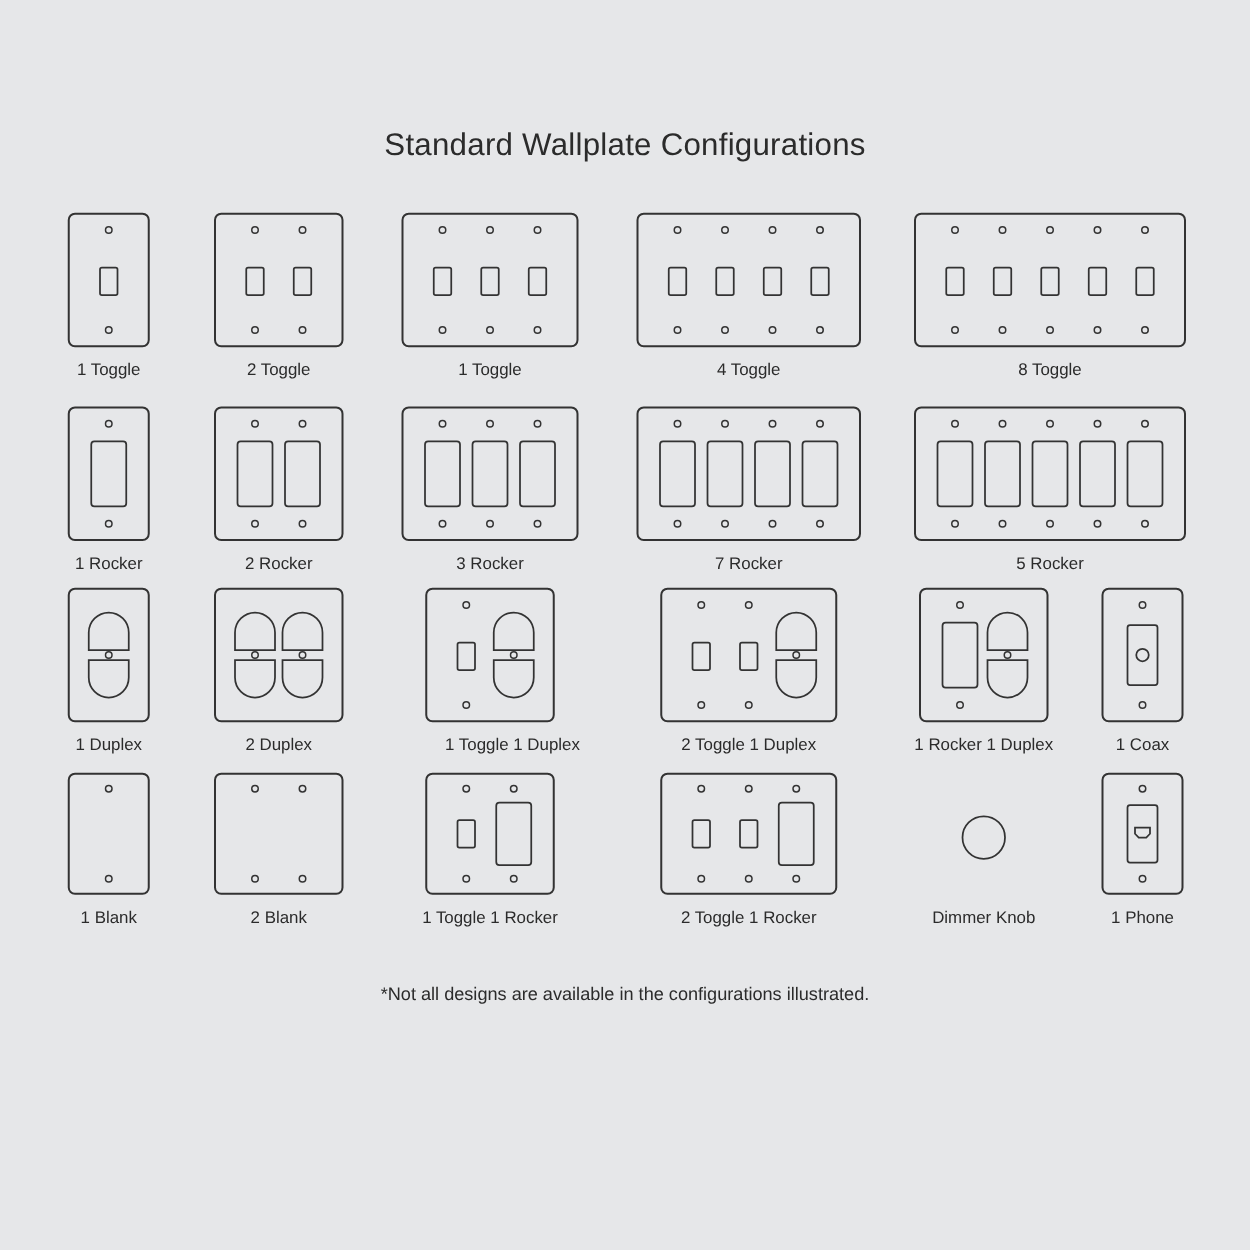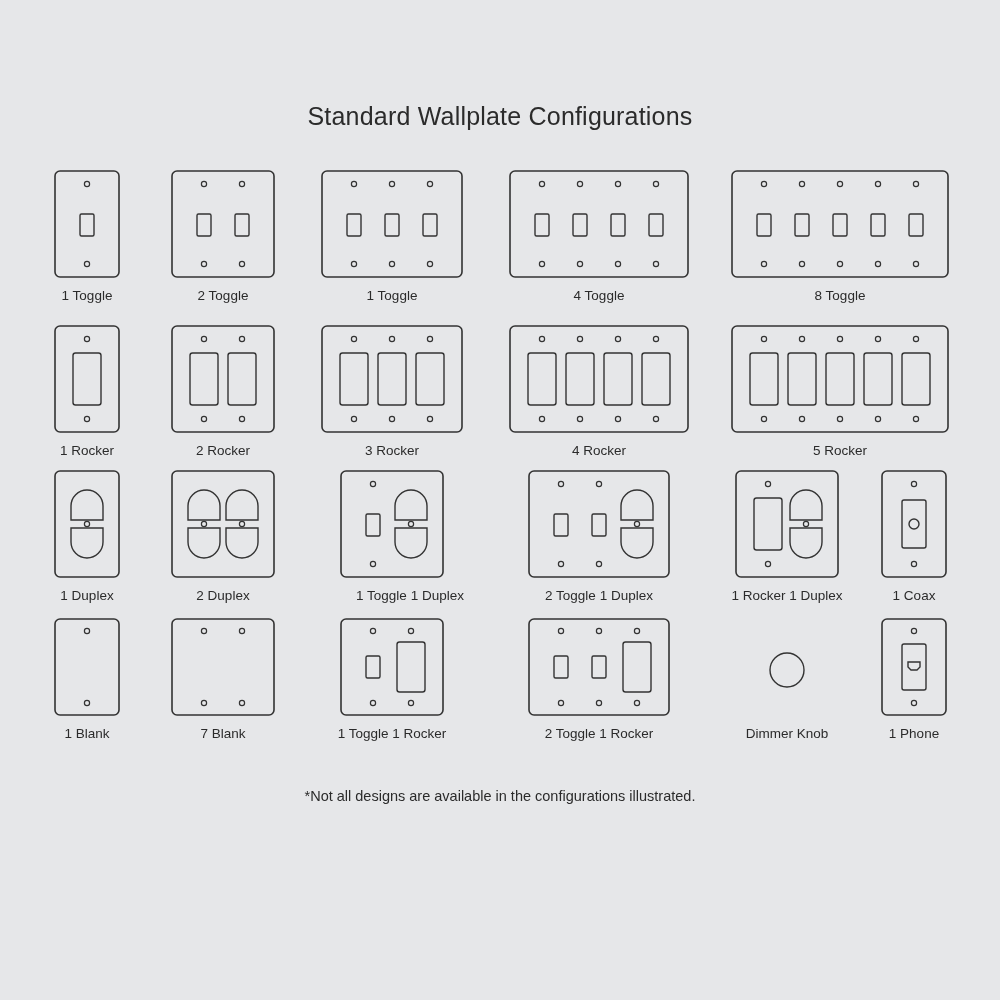--- a/index.html
+++ b/index.html
@@ -226,21 +226,21 @@
         <circle class="pl-screw" cx="33" cy="94" r="2.6"></circle>
         <circle class="pl-screw" cx="71" cy="94" r="2.6"></circle>
         <circle class="pl-screw" cx="109" cy="94" r="2.6"></circle>
         <circle class="pl-screw" cx="147" cy="94" r="2.6"></circle>
         <rect class="pl-shape" x="19" y="28" width="28" height="52" rx="2.5"></rect>
         <rect class="pl-shape" x="57" y="28" width="28" height="52" rx="2.5"></rect>
         <rect class="pl-shape" x="95" y="28" width="28" height="52" rx="2.5"></rect>
         <rect class="pl-shape" x="133" y="28" width="28" height="52" rx="2.5"></rect>
       </svg>
     </div>
-    <div class="caption" style="top:118px;">4 Rocker</div>
+    <div class="caption" style="top:118px;">7 Rocker</div>
   </div>
 
   <div class="cell" style="left:730px; top:325px; width:220px;">
     <div class="plate-wrap">
       <svg width="218" height="108" viewBox="0 0 218 108">
         <rect class="pl-body" x="1" y="1" width="216" height="106" rx="5"></rect>
         <circle class="pl-screw" cx="33" cy="14" r="2.6"></circle>
         <circle class="pl-screw" cx="71" cy="14" r="2.6"></circle>
         <circle class="pl-screw" cx="109" cy="14" r="2.6"></circle>
         <circle class="pl-screw" cx="147" cy="14" r="2.6"></circle>
@@ -362,21 +362,21 @@
   <div class="cell" style="left:136px; top:618px; width:174px;">
     <div class="plate-wrap">
       <svg width="104" height="98" viewBox="0 0 104 98">
         <rect class="pl-body" x="1" y="1" width="102" height="96" rx="5"></rect>
         <circle class="pl-screw" cx="33" cy="13" r="2.6"></circle>
         <circle class="pl-screw" cx="71" cy="13" r="2.6"></circle>
         <circle class="pl-screw" cx="33" cy="85" r="2.6"></circle>
         <circle class="pl-screw" cx="71" cy="85" r="2.6"></circle>
       </svg>
     </div>
-    <div class="caption" style="top:108px;">7 Blank</div>
+    <div class="caption" style="top:108px;">2 Blank</div>
   </div>
 
   <div class="cell" style="left:305px; top:618px; width:174px;">
     <div class="plate-wrap">
       <svg width="104" height="98" viewBox="0 0 104 98">
         <rect class="pl-body" x="1" y="1" width="102" height="96" rx="5"></rect>
         <circle class="pl-screw" cx="33" cy="13" r="2.6"></circle>
         <circle class="pl-screw" cx="71" cy="13" r="2.6"></circle>
         <circle class="pl-screw" cx="33" cy="85" r="2.6"></circle>
         <circle class="pl-screw" cx="71" cy="85" r="2.6"></circle>

